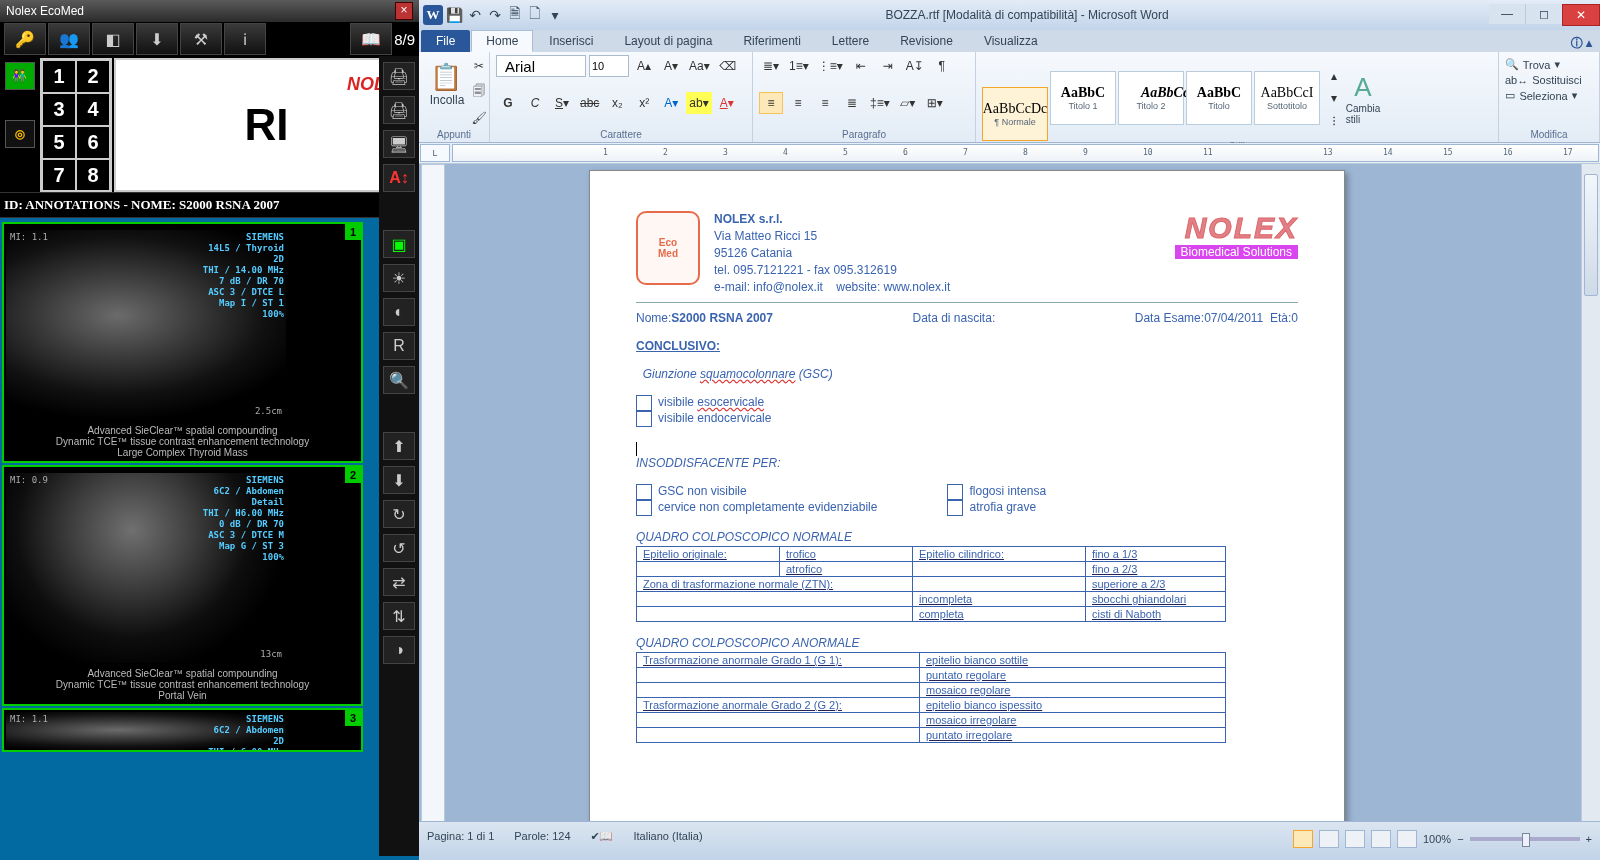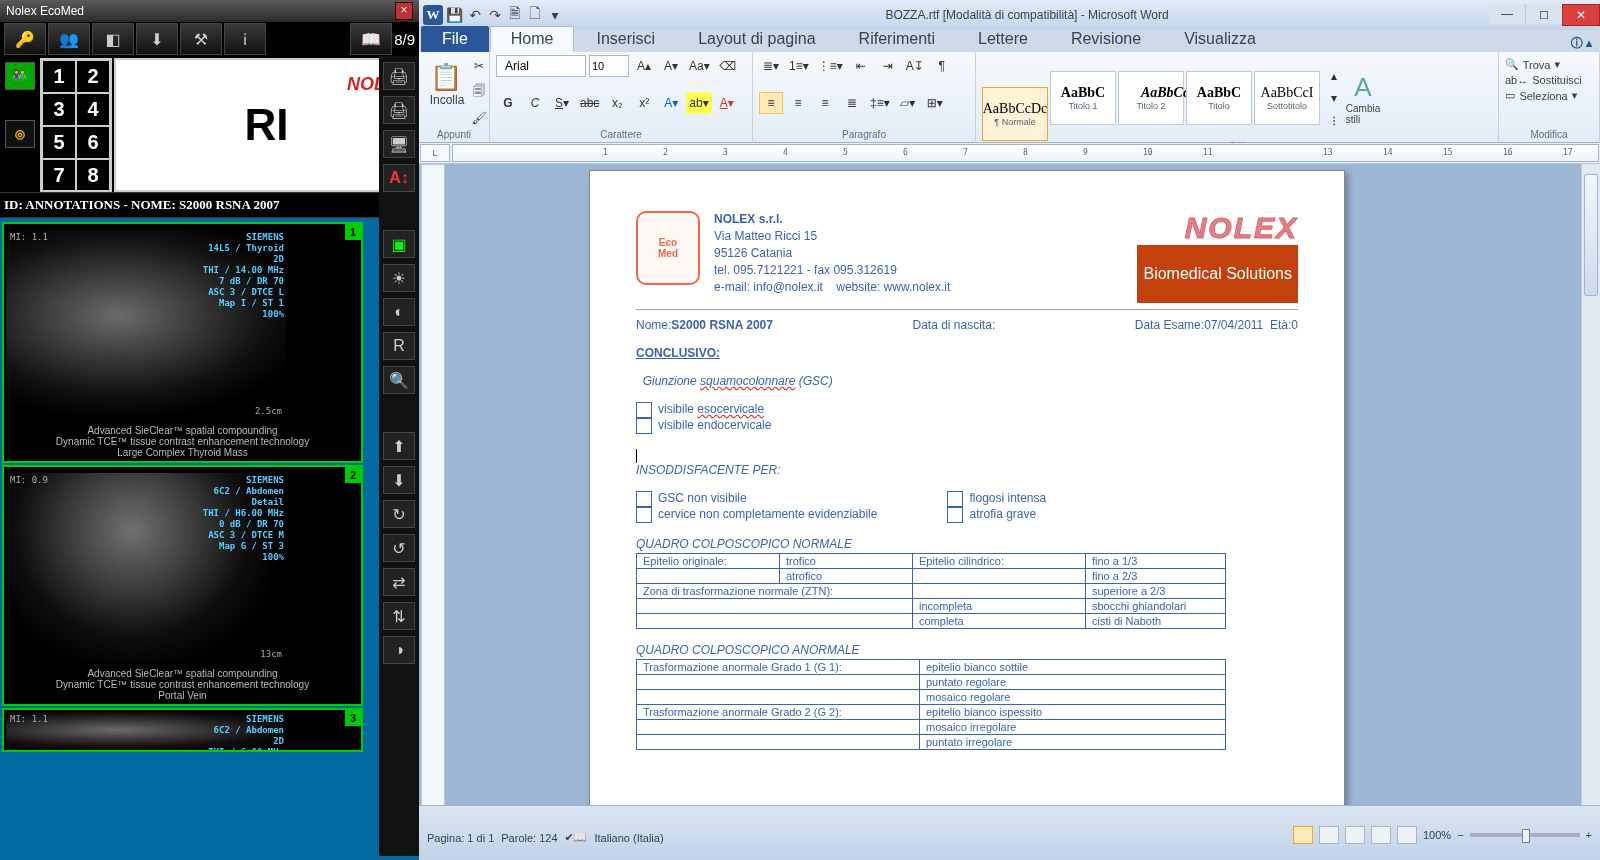--- a/index.html
+++ b/index.html
@@ -38,21 +38,21 @@
 .qat .wlogo{width:20px;height:20px;background:#2a579a;color:#fff;border-radius:3px;font:bold 13px "Segoe UI";display:flex;align-items:center;justify-content:center;margin-right:2px;}
 .qat .qb{width:20px;height:20px;color:#345;font-size:14px;display:flex;align-items:center;justify-content:center;}
 .w-title-center{flex:1;text-align:center;color:#345;font-size:12px;}
 .w-winbtns{display:flex;}
 .w-winbtns div{width:36px;height:20px;display:flex;align-items:center;justify-content:center;font-size:12px;}
 .w-min{background:#d8e3f0;color:#345;}
 .w-max{background:#d8e3f0;color:#345;border-left:1px solid #bcd;}
 .w-close{background:#d94040;color:#fff;border:1px solid #a22;}
 
 .tabs{height:22px;display:flex;align-items:flex-end;background:#cfdae8;padding-left:2px;}
-.tab{padding:3px 20px;color:#345;font-size:16px;border:1px solid transparent;margin-right:1px;}
+.tab{padding:3px 14px;color:#345;font-size:12px;border:1px solid transparent;margin-right:1px;}
 .tab.file{background:#2a579a;color:#fff;border-radius:2px 2px 0 0;}
 .tab.on{background:#f6f9fd;border:1px solid #a9bdd6;border-bottom:1px solid #f6f9fd;}
 .helpbtn{margin-left:auto;margin-right:8px;color:#2a579a;font-weight:bold;}
 
 .ribbon{height:90px;background:linear-gradient(#f6f9fd,#e3ecf6);border-bottom:1px solid #9fb6d4;display:flex;}
 .rgrp{border-right:1px solid #c3d1e3;padding:3px 6px 0 6px;display:flex;flex-direction:column;justify-content:space-between;}
 .rgrp-label{text-align:center;color:#5a6f8f;font-size:10px;padding-bottom:2px;}
 .rgrp .row{display:flex;align-items:center;gap:3px;}
 .rb{min-width:18px;height:20px;display:flex;align-items:center;justify-content:center;color:#333;border:1px solid transparent;padding:0 2px;}
 .sel{background:#fde9b7;border:1px solid #f5c35a;}
@@ -74,32 +74,32 @@
 .vscroll{position:absolute;top:164px;right:0;width:18px;bottom:22px;background:#e3e9f1;border-left:1px solid #bcd;}
 .vscroll .thumb-sb{position:absolute;top:10px;left:2px;width:12px;height:120px;background:linear-gradient(#f2f6fb,#cfdae8);border:1px solid #9fb6d4;border-radius:2px;}
 .vrulerL{position:absolute;left:2px;top:0;width:22px;bottom:0;background:#f3f6fa;border:1px solid #b9c9dc;}
 .page{position:absolute;left:170px;top:6px;width:756px;min-height:800px;background:#fff;border:1px solid #888;box-shadow:3px 3px 6px rgba(0,0,0,.3);padding:40px 46px;color:#225;font:12px Arial;box-sizing:border-box;}
 .letterhead{display:flex;align-items:flex-start;gap:14px;}
 .lh-logo{width:60px;height:70px;border:2px solid #e76b4a;border-radius:10px;display:flex;align-items:center;justify-content:center;color:#e76b4a;font:bold 10px Arial;text-align:center;background:#fff7f4;}
 .lh-info{flex:1;color:#3a63b0;font-size:12px;line-height:17px;}
 .lh-info b{color:#3a63b0;}
 .lh-brand{text-align:right;}
 .lh-brand .n1{font:italic bold 30px Arial;color:#e2808a;letter-spacing:2px;-webkit-text-stroke:1px #d66;}
-.lh-brand .n2{background:#c2410c;color:#fff;font-size:16px;padding:20px 6px;}
+.lh-brand .n2{background:#d946ef;color:#fff;font-size:12px;padding:0 6px;}
 .hr{border:none;border-top:1px solid #8aa;margin:6px 0 8px;}
 .metaRow{display:flex;justify-content:space-between;color:#3a63b0;font-size:12px;margin-bottom:14px;}
 .h-sec{color:#3a63b0;font-weight:bold;text-decoration:underline;}
 .ital{font-style:italic;color:#3a63b0;}
 .redwave{text-decoration:underline wavy #d33;}
 .chk{display:inline-block;width:14px;height:14px;border:1.5px solid #3a63b0;vertical-align:middle;margin-right:6px;}
 .cursor-caret{display:inline-block;width:1px;height:14px;background:#000;vertical-align:middle;}
-.tb{border-collapse:collapse;width:590px;margin-top:2px;}
+.tb{border-collapse:collapse;width:590px;margin-top:2px;text-decoration:underline;}
 .tb td{border:1px solid #3a63b0;color:#3a63b0;font-size:11px;padding:1px 6px;}
 
-.status{position:absolute;left:0;right:0;bottom:0;height:22px;background:linear-gradient(#dbe5f0,#c1d3e8);border-top:1px solid #9fb6d4;display:flex;align-items:flex-end;padding:16px 8px;color:#345;font-size:11px;gap:7px;}
+.status{position:absolute;left:0;right:0;bottom:0;height:22px;background:linear-gradient(#dbe5f0,#c1d3e8);border-top:1px solid #9fb6d4;display:flex;align-items:flex-start;padding:8px 8px;color:#345;font-size:11px;gap:20px;}
 .status .right{margin-left:auto;display:flex;align-items:center;gap:6px;}
 .viewbtn{width:18px;height:16px;border:1px solid #9fb6d4;background:#eef2f7;}
 .viewbtn.on{background:#fde9b7;border-color:#f5a52a;}
 .zoom-track{width:110px;height:4px;background:#aac;position:relative;}
 .zoom-track .zt-thumb{position:absolute;left:52px;top:-4px;width:6px;height:12px;background:#eef;border:1px solid #789;}
 </style>
 </head>
 <body>
 
 <div class="ecomed">
@@ -248,21 +248,21 @@
       <div class="row" style="position:absolute;margin-left:42px;flex-direction:column;gap:4px;">
         <div class="rb">✂</div>
         <div class="rb">🗐</div>
         <div class="rb">🖌</div>
       </div>
       <div class="rgrp-label">Appunti</div>
     </div>
 
     <div class="rgrp" style="width:250px;">
       <div class="row">
-        <input style="width: 78px; height: 18px; border: 1px solid rgb(170, 187, 204); font-size: 12px; padding-left: 8px;" value="Arial">
+        <input style="width: 78px; height: 18px; border: 1px solid rgb(170, 187, 204); font-size: 15px; padding-left: 8px;" value="Arial">
         <input style="width: 34px; height: 18px; border: 1px solid rgb(170, 187, 204); font-size: 11px;" value="10">
         <div class="rb">A▴</div>
         <div class="rb">A▾</div>
         <div class="rb">Aa▾</div>
         <div class="rb">⌫</div>
       </div>
       <div class="row">
         <div class="rb">
             <b>G</b>
           </div>

